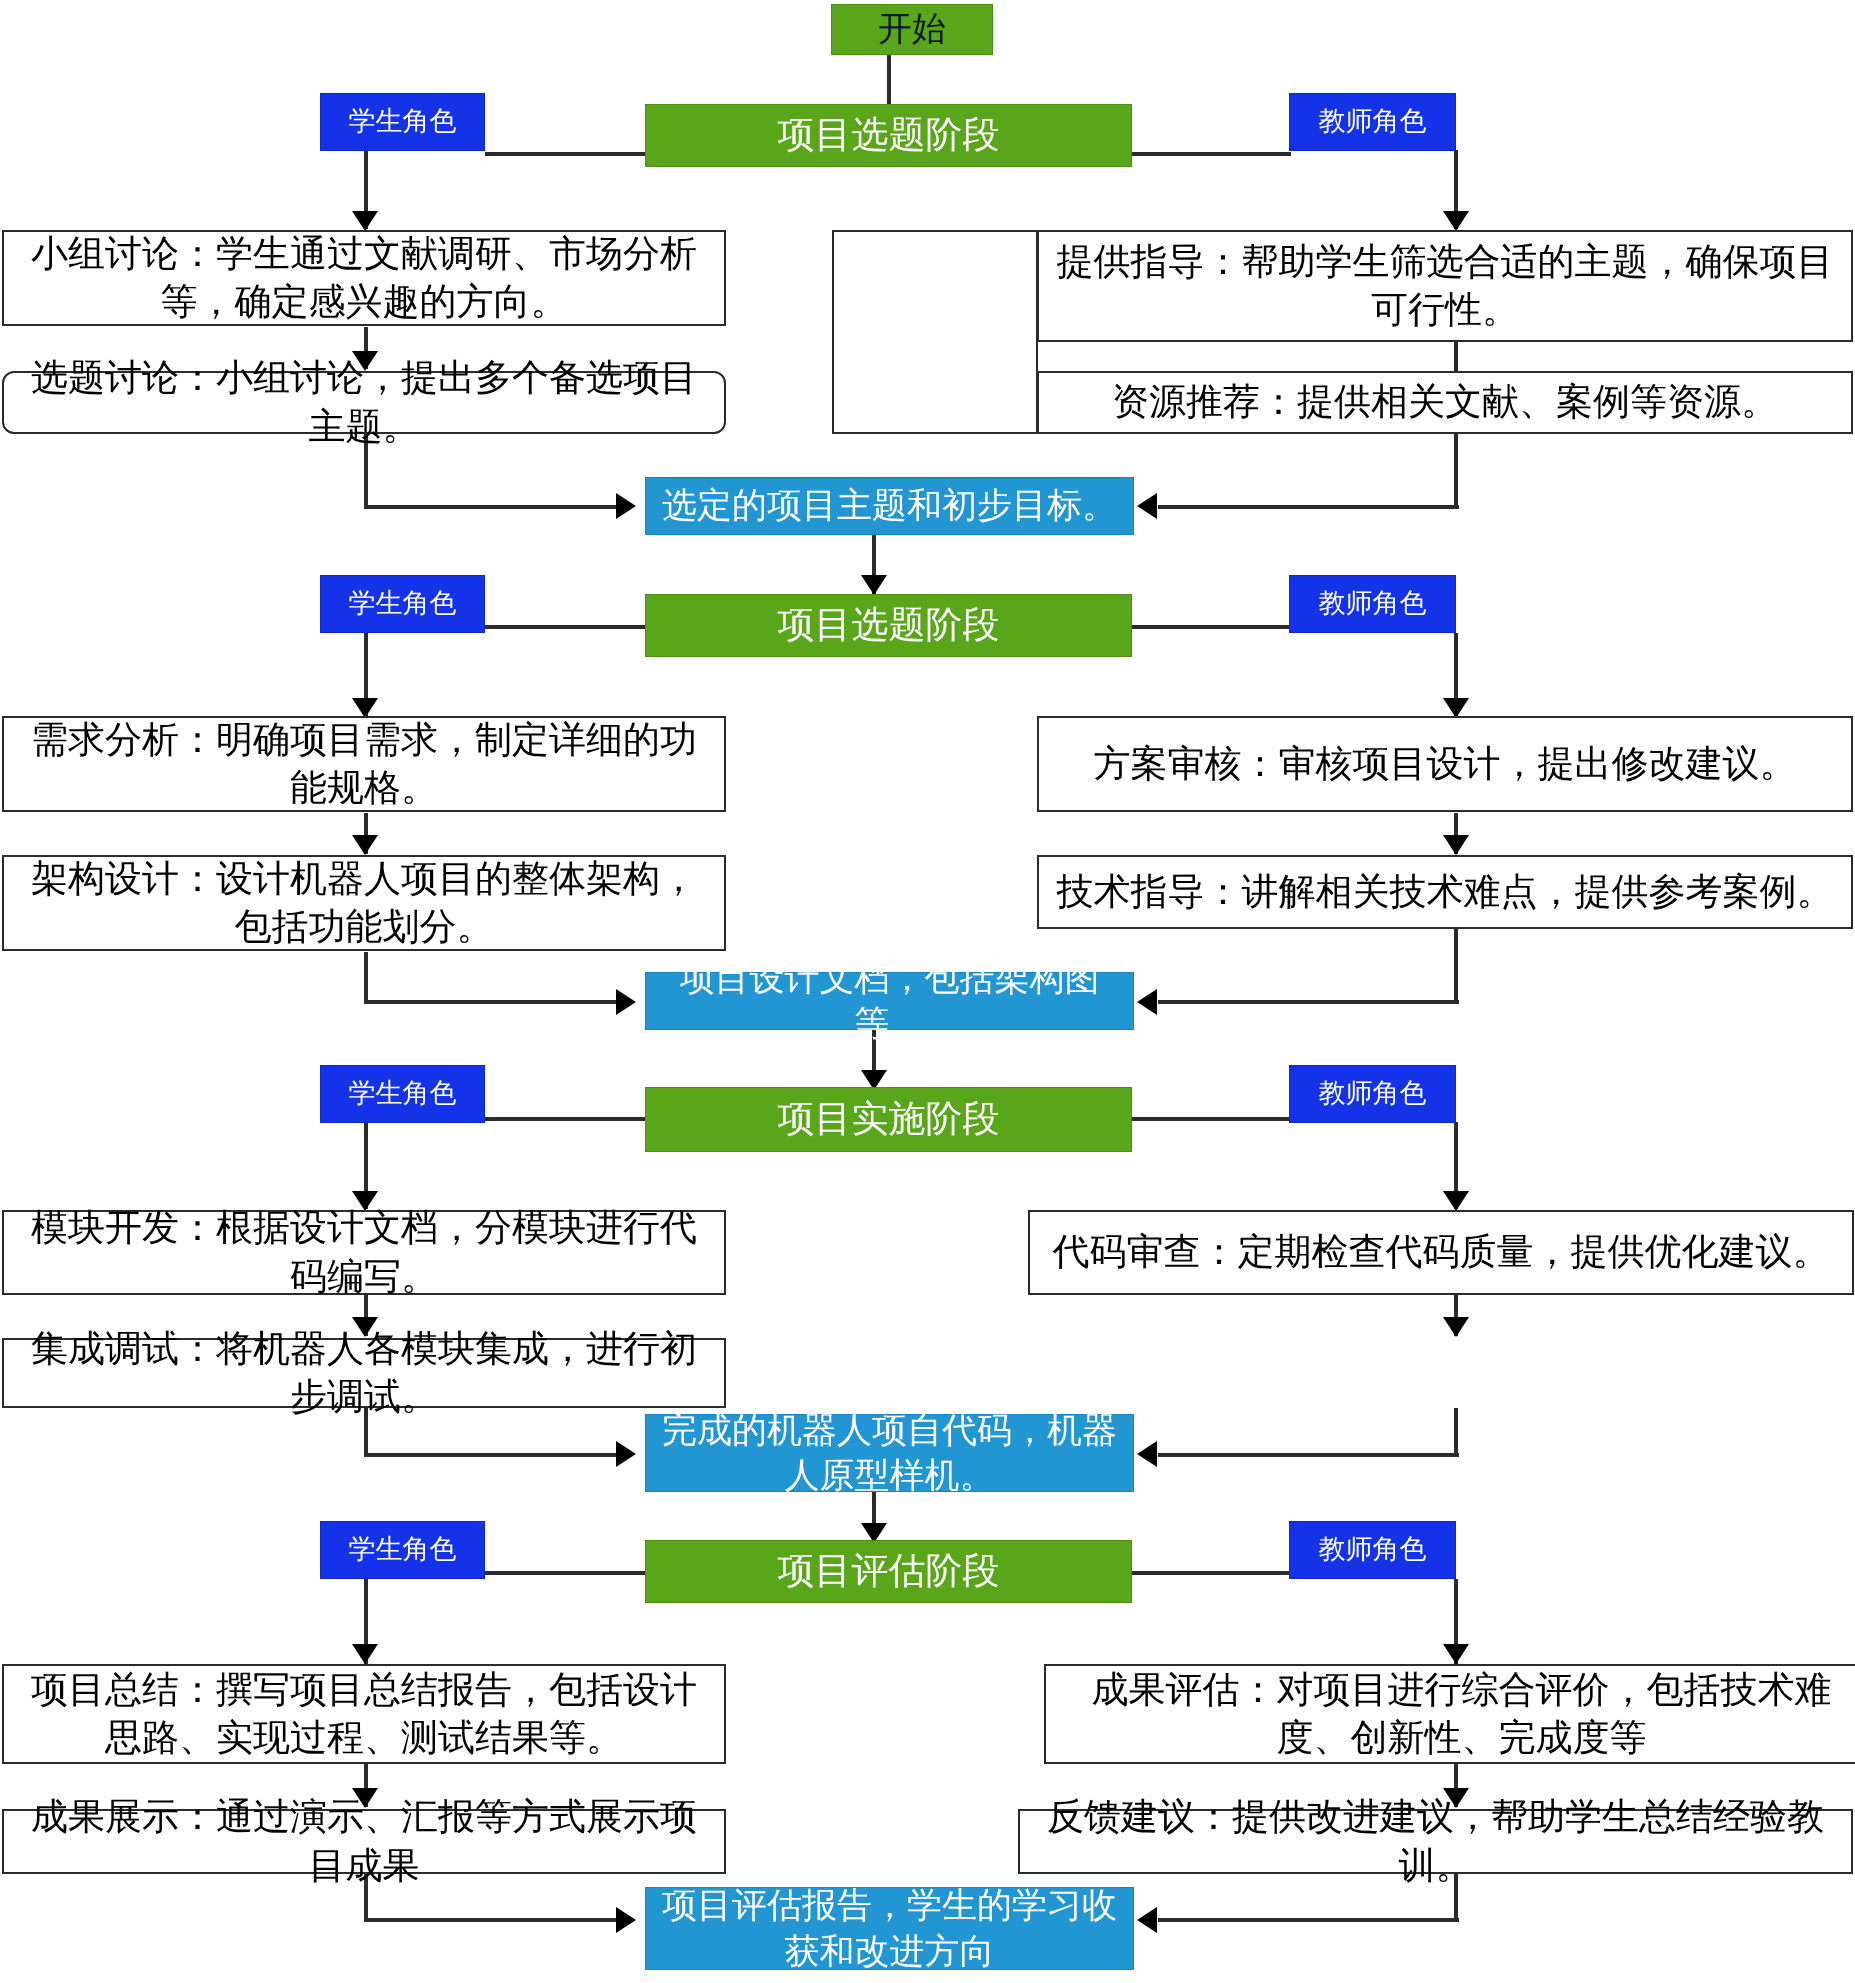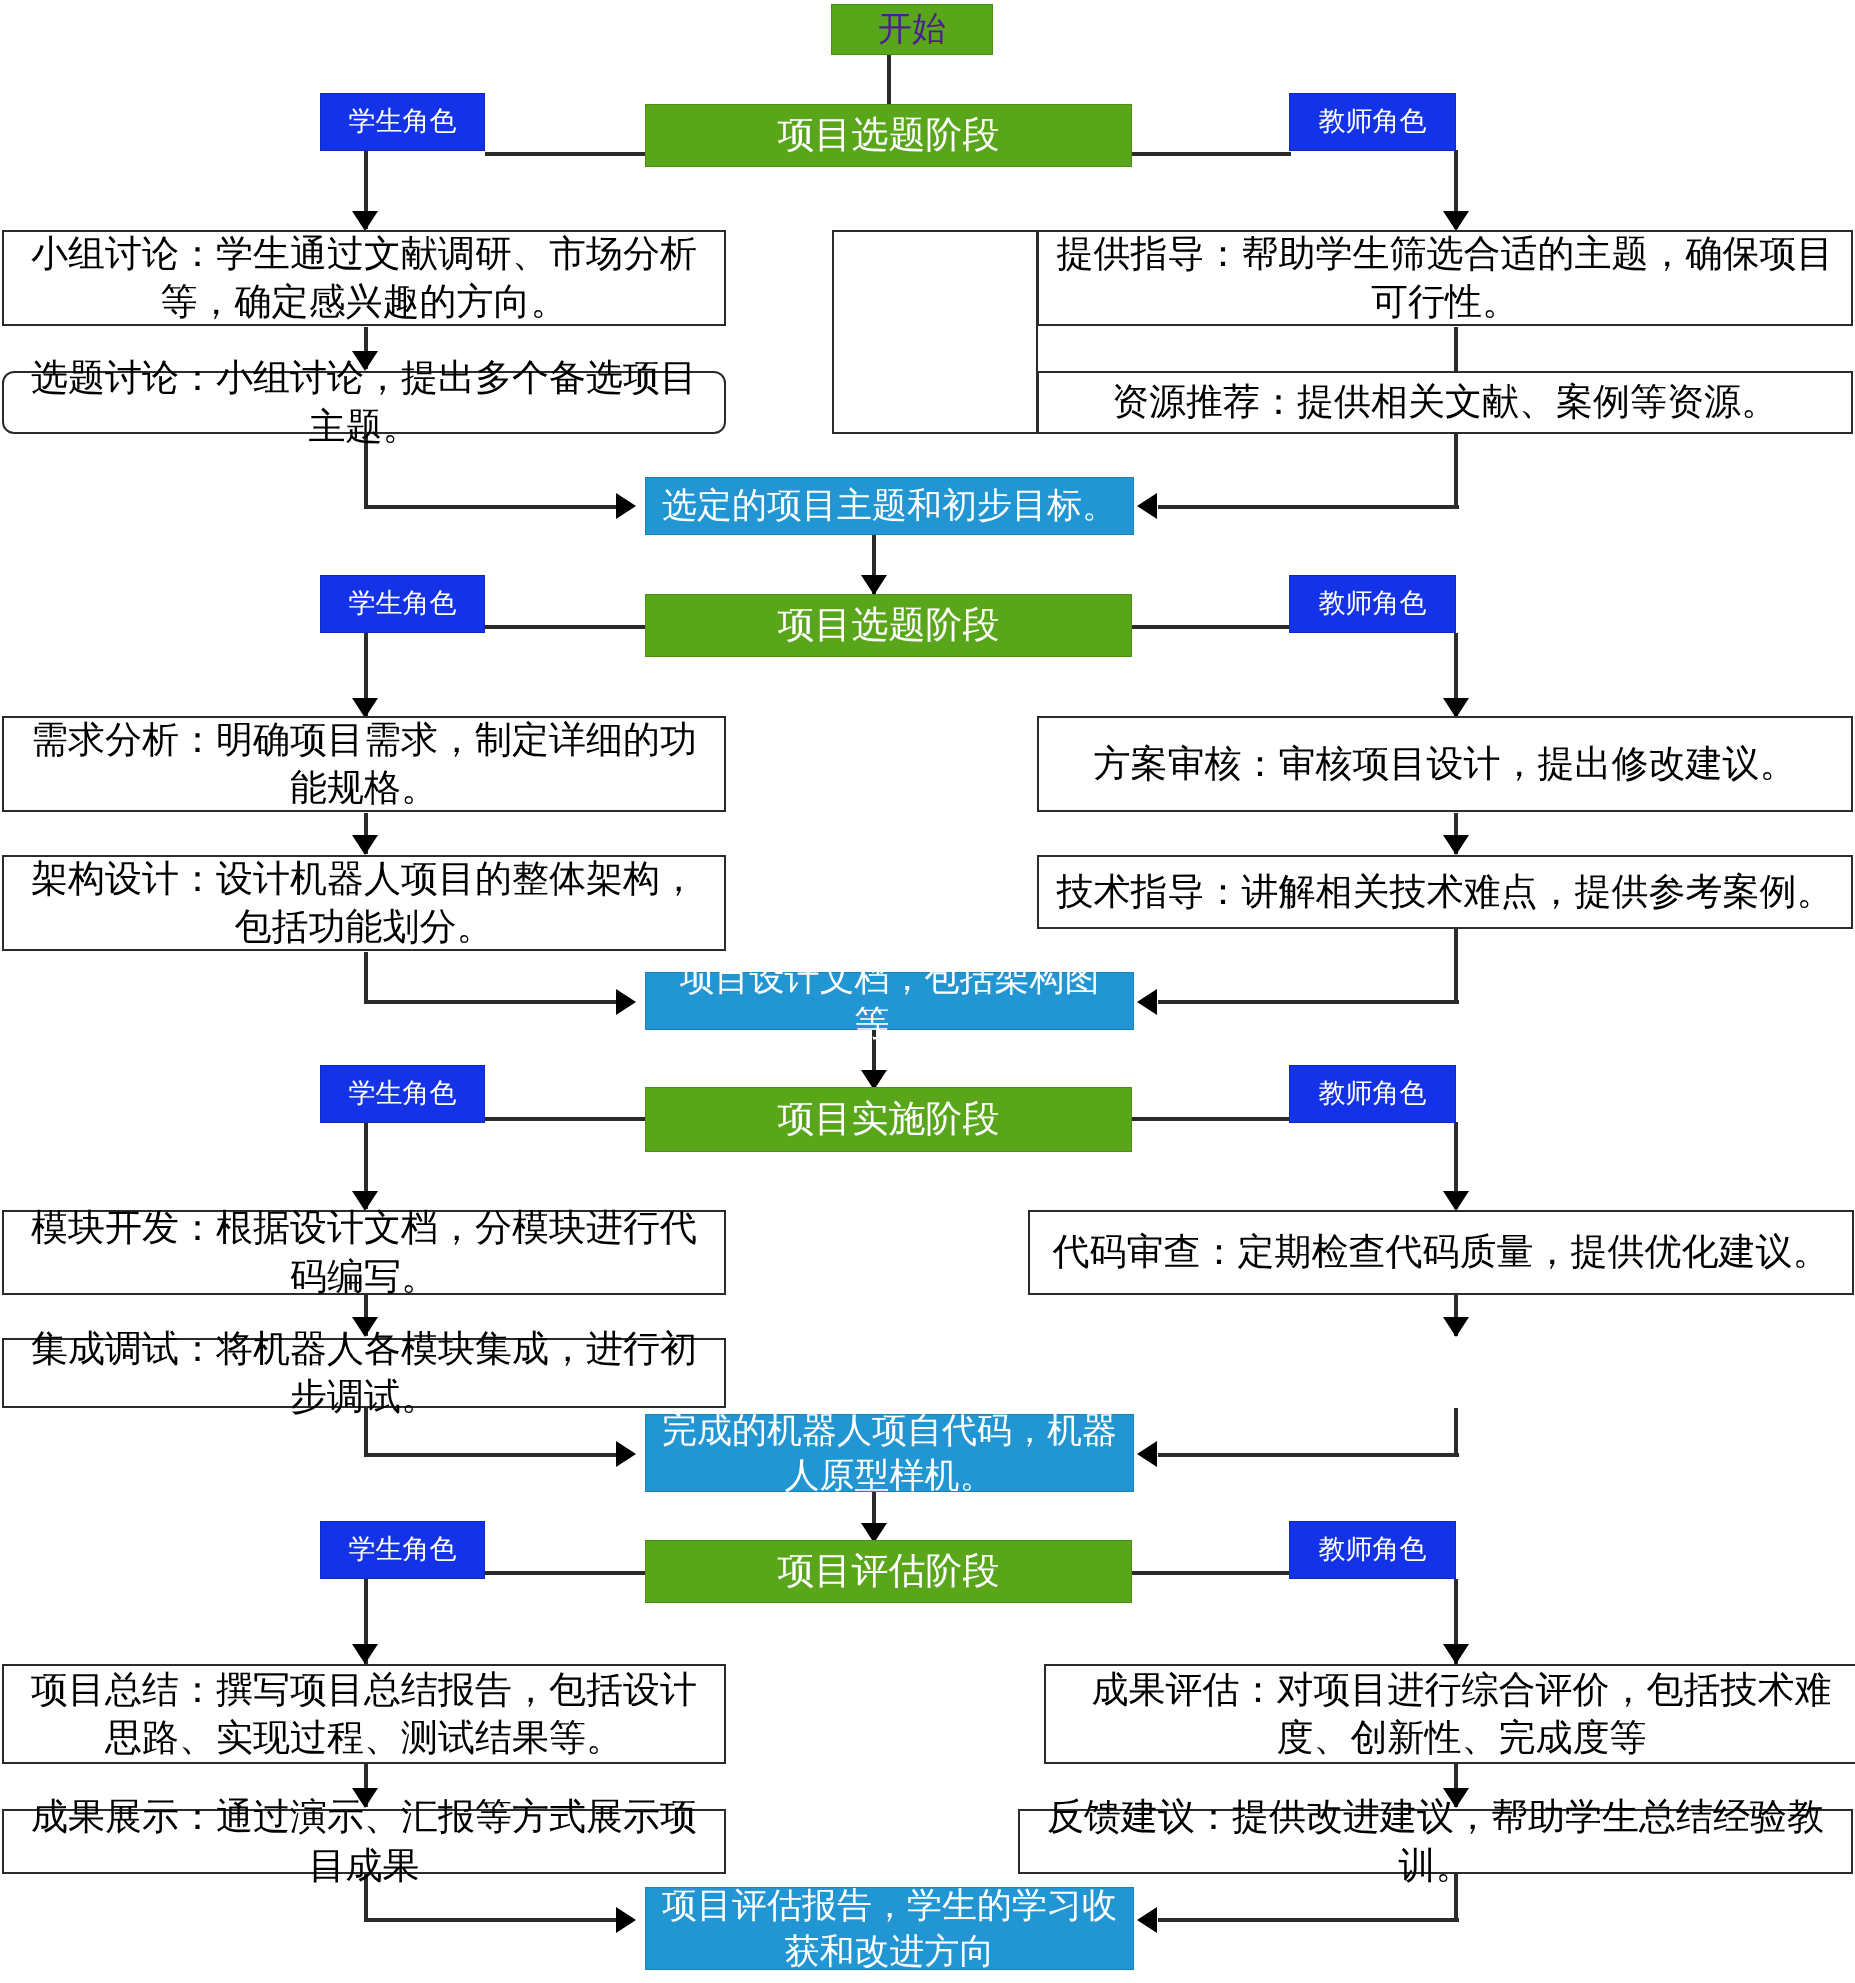--- a/index.html
+++ b/index.html
@@ -24,21 +24,21 @@
     text-align:center;
     line-height:1.30;
     z-index:5;
   }
   .node .txt{ display:block; padding:0 9.3px; width:100%; }
 
   
   .start{
     background:#5aa61a;
     border:1.9px solid #4d8f14;
-    color:#4c1d95;
+    color:#0f172a;
     font-size:34px;
   }
   
   .phase{
     background:#5aa61a;
     border:1.9px solid #4d8f14;
     color:#ffffff;
     font-size:37px;
   }
   
@@ -133,21 +133,21 @@
   <div class="ln v" style="left:364px;top:327px;height:42px;"></div>
   <div class="arrow-d" style="left:352px;top:351px;"></div>
   <div class="node act" style="left:1.9px;top:371px;width:724px;height:63px;border-radius:12px;">
     <span class="txt">选题讨论：小组讨论，提出多个备选项目主题。</span>
   </div>
 
   <div class="node blank" style="left:832px;top:230px;width:206px;height:204px;">
     <span class="txt"></span>
   </div>
 
-  <div class="node act" style="left:1037px;top:230px;width:816px;height:96px;">
+  <div class="node act" style="left:1037px;top:230px;width:816px;height:112px;">
     <span class="txt">提供指导：帮助学生筛选合适的主题，确保项目可行性。</span>
   </div>
   <div class="ln v" style="left:1454px;top:327px;height:45px;"></div>
   <div class="node act" style="left:1037px;top:371px;width:816px;height:63px;">
     <span class="txt">资源推荐：提供相关文献、案例等资源。</span>
   </div>
 
   <div class="ln v" style="left:364px;top:434px;height:74px;"></div>
   <div class="ln h" style="left:364px;top:505px;width:260px;"></div>
   <div class="arrow-r" style="left:616px;top:493px;"></div>

